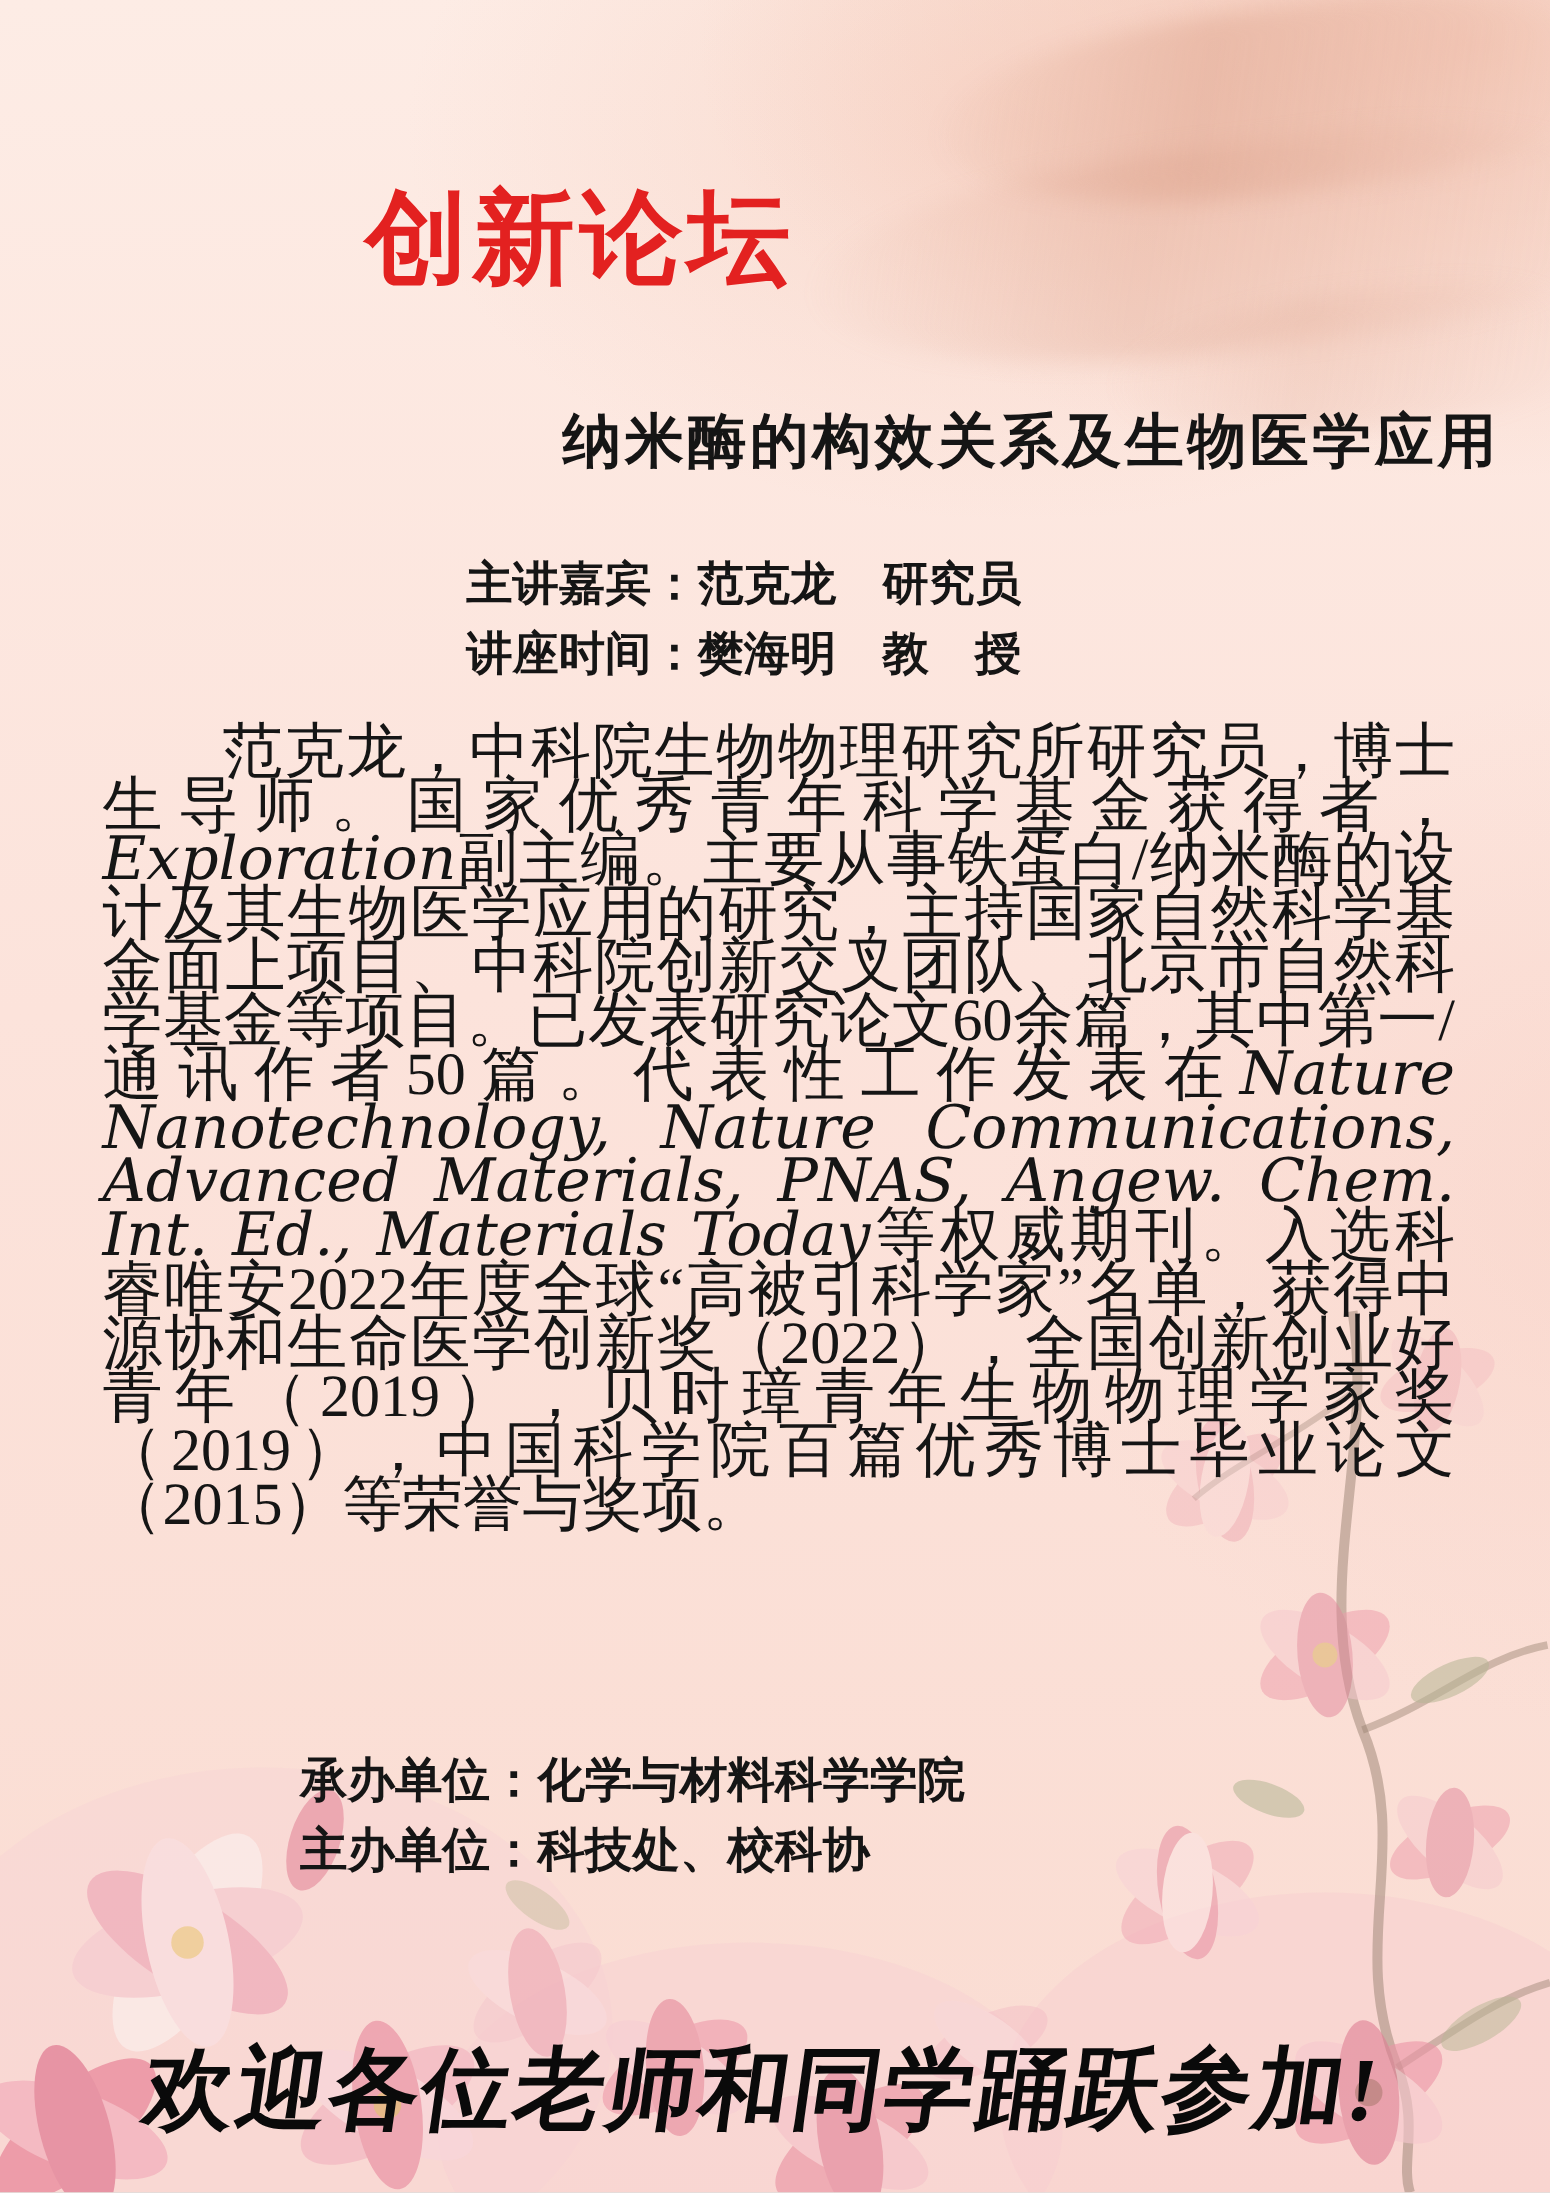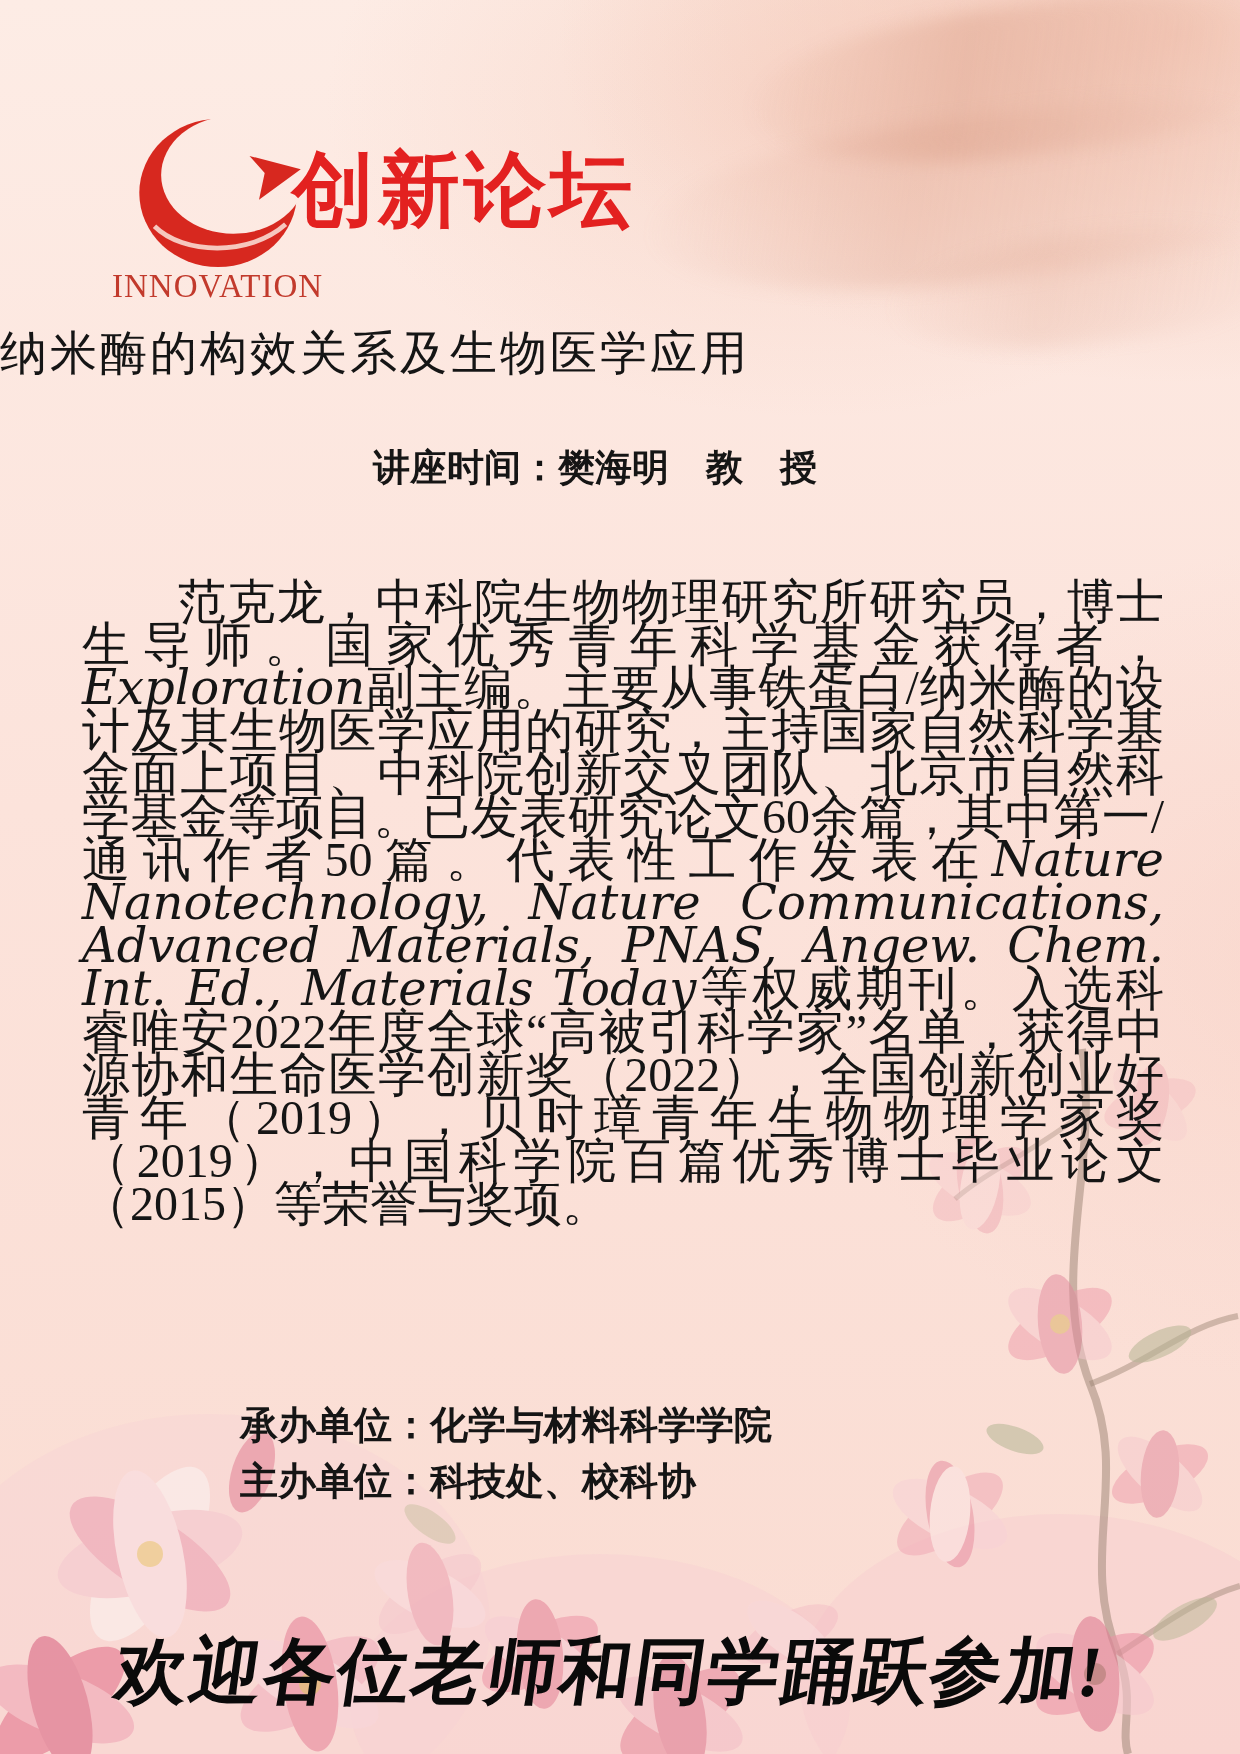--- a/index.html
+++ b/index.html
@@ -24,22 +24,22 @@
   .logo-wrap{position:absolute;left:112px;top:112px;width:240px;}
   .logo{display:block;margin-left:14px;}
   .innovation{font-size:33px;letter-spacing:1px;color:#c23a2c;margin-top:-6px;
     font-family:"Liberation Serif",serif;}
 
   .forum-title{position:absolute;left:292px;top:136px;font-size:82px;font-weight:bold;
     color:#e32120;font-family:"Liberation Sans","DejaVu Sans",sans-serif;letter-spacing:4px;}
   .lecture-no{position:absolute;left:648px;top:172px;font-size:52px;font-weight:bold;
     color:#e32120;font-family:"Liberation Sans","DejaVu Sans",sans-serif;letter-spacing:2px;}
 
-  .main-title{position:absolute;left:0;right:40px;top:322px;text-align:left;
-    font-size:47px;font-weight:normal;letter-spacing:3px;}
+  .main-title{position:absolute;left:0;right:40px;top:322px;text-align:right;
+    font-size:47px;font-weight:bold;letter-spacing:3px;}
 
   .speakers{position:absolute;left:0;right:50px;top:440px;text-align:center;
     font-size:37px;font-weight:bold;line-height:56px;}
 
   .bio{position:absolute;left:78px;right:72px;top:576px;font-size:48px;line-height:43px;
     text-align:justify;text-indent:2em;margin:4px;}
   .jrnl{font-family:"DejaVu Serif","Liberation Serif",serif;font-style:italic;}
 
   .details{position:absolute;left:240px;top:1398px;font-size:38px;font-weight:bold;line-height:55.5px;}
   .details div{white-space:pre;}
@@ -141,40 +141,27 @@
       <ellipse rx="70" ry="29" transform="rotate(-35)" fill="#e88fa0"></ellipse>
       <ellipse rx="68" ry="27" transform="rotate(25)" fill="#f4c0c8"></ellipse>
       <ellipse rx="60" ry="25" transform="rotate(80)" fill="#e07e94"></ellipse>
     </g>
     <g transform="translate(790,640)" opacity=".45">
       <ellipse rx="52" ry="22" transform="rotate(-25)" fill="#f3bbc4"></ellipse>
       <ellipse rx="50" ry="21" transform="rotate(35)" fill="#f8d8db"></ellipse>
     </g>
   </svg>
 
-  <div class="logo-wrap">
-    <svg class="logo" width="190" height="162" viewBox="0 0 200 170">
-      <defs>
-        <mask id="cmask">
-          <rect width="200" height="170" fill="#fff"></rect>
-          <ellipse cx="113" cy="66" rx="76" ry="62" fill="#000"></ellipse>
-        </mask>
-      </defs>
-      <ellipse cx="97" cy="85" rx="83" ry="78" fill="#d7281f" mask="url(#cmask)"></ellipse>
-      <polygon points="130,46 184,60 140,92 146,64" fill="#d7281f"></polygon>
-      <path d="M30,120 C60,150 130,152 168,118" stroke="#fce3db" stroke-width="5" fill="none" opacity=".85"></path>
-    </svg>
-    <div class="innovation">INNOVATION</div>
-  </div>
 
   <div class="forum-title">创新论坛</div>
 
   <div class="main-title">纳米酶的构效关系及生物医学应用</div>
 
   <div class="speakers">
+    <div>主讲嘉宾：范克龙　研究员</div>
     <div>讲座时间：樊海明　教　授</div>
   </div>
 
   <p class="bio"><span>范克龙，中科院生物物理研究所研究员，博士生导师。国家优秀青年科学基金获得者，</span><span class="jrnl">Exploration</span><span>副主编。主要从事铁蛋白/纳米酶的设计及其生物医学应用的研究，主持国家自然科学基金面上项目、中科院创新交叉团队、北京市自然科学基金等项目。已发表研究论文60余篇，其中第一/通讯作者50篇。代表性工作发表在</span><span class="jrnl">Nature Nanotechnology, Nature Communications, Advanced Materials, PNAS, Angew. Chem. Int. Ed., Materials Today</span><span>等权威期刊。入选科睿唯安2022年度全球“高被引科学家”名单，获得中源协和生命医学创新奖（2022），全国创新创业好青年（2019），贝时璋青年生物物理学家奖（2019），中国科学院百篇优秀博士毕业论文（2015）等荣誉与奖项。</span></p>
 
   <div class="details">
     <div>承办单位：化学与材料科学学院</div>
     <div>主办单位：科技处、校科协</div>
   </div>
 

